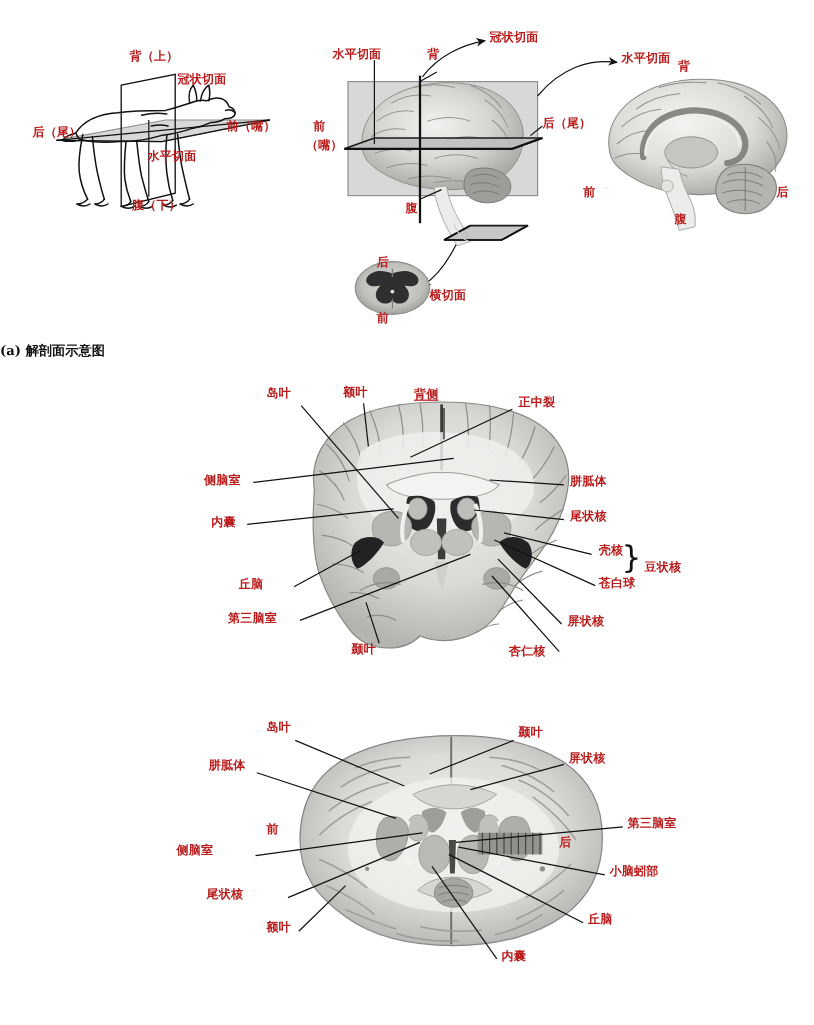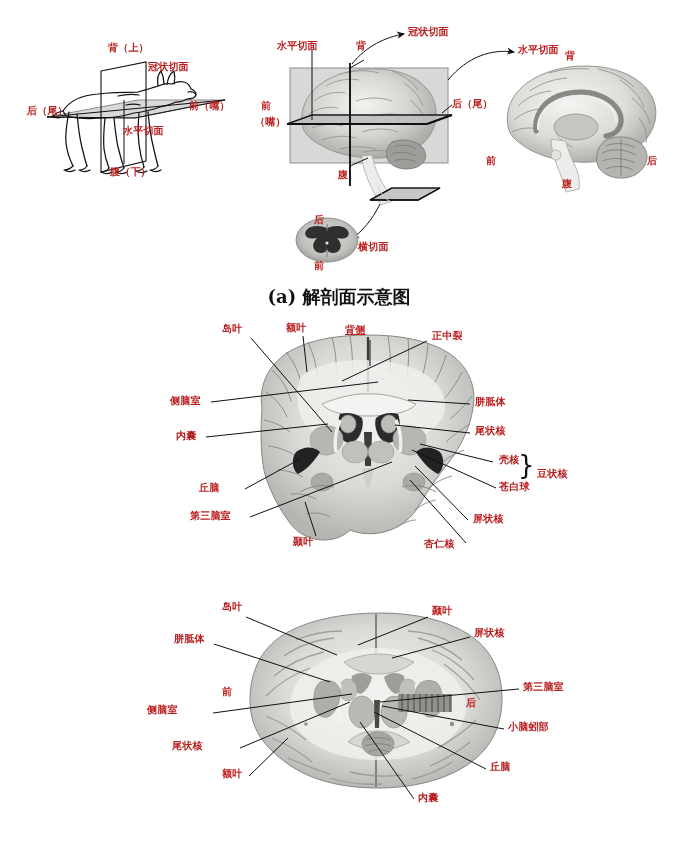--- a/index.html
+++ b/index.html
@@ -9,22 +9,22 @@
     color:#0a0a0a;
   }
   .fig{position:absolute;left:0;top:0;width:678px;height:854px;}
   .lbl{
     position:absolute;font-size:10px;line-height:1.18;
     font-family:"DejaVu Sans","Liberation Sans",sans-serif;
     color:#b91c1c;white-space:nowrap;font-weight:700;
     letter-spacing:0.2px;
   }
   .cap{
-    position:absolute;font-size:18px;font-weight:700;color:#111;
-    width:100%;text-align:center;left:0;
+    position:absolute;font-size:11px;font-weight:700;color:#111;
+    width:100%;left:0;
     font-family:"DejaVu Serif","Liberation Serif",serif;
   }
   .brace{position:absolute;font-size:26px;line-height:1;color:#111;font-weight:400;}
   svg{position:absolute;left:0;top:0;overflow:visible;}
   .ln{stroke:#111;stroke-width:1;fill:none;}
   .ln2{stroke:#111;stroke-width:1.9;fill:none;}
   .plane{fill:#c9c9c9;fill-opacity:.72;stroke:#8e8e8e;stroke-width:1;}
   .planeb{fill:#bdbdbd;fill-opacity:.85;stroke:#1a1a1a;stroke-width:1.4;}
   .dog{stroke:#111;stroke-width:1.25;fill:none;stroke-linejoin:round;stroke-linecap:round;}
 </style>

